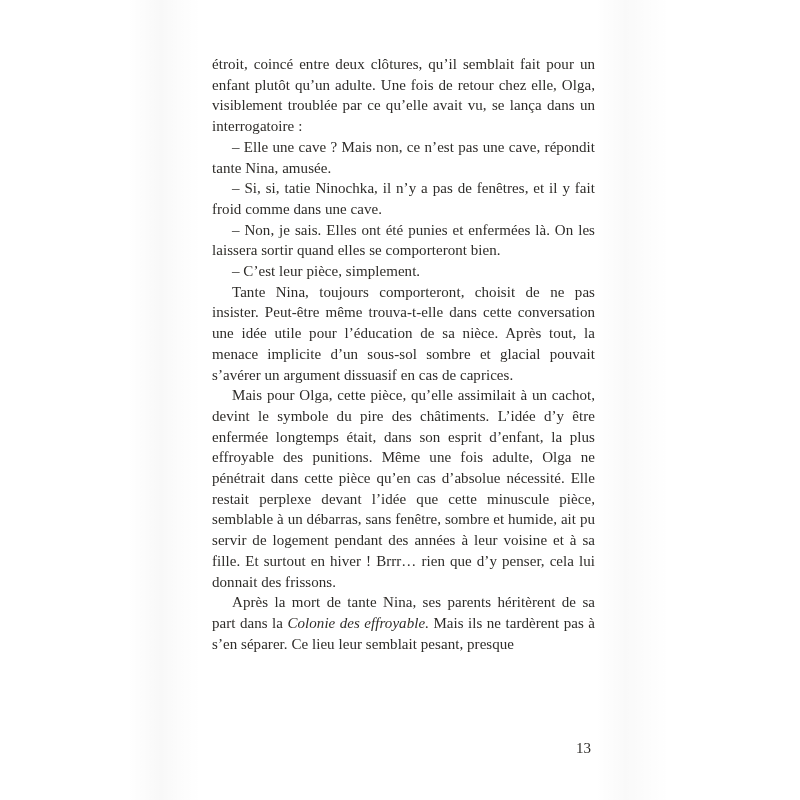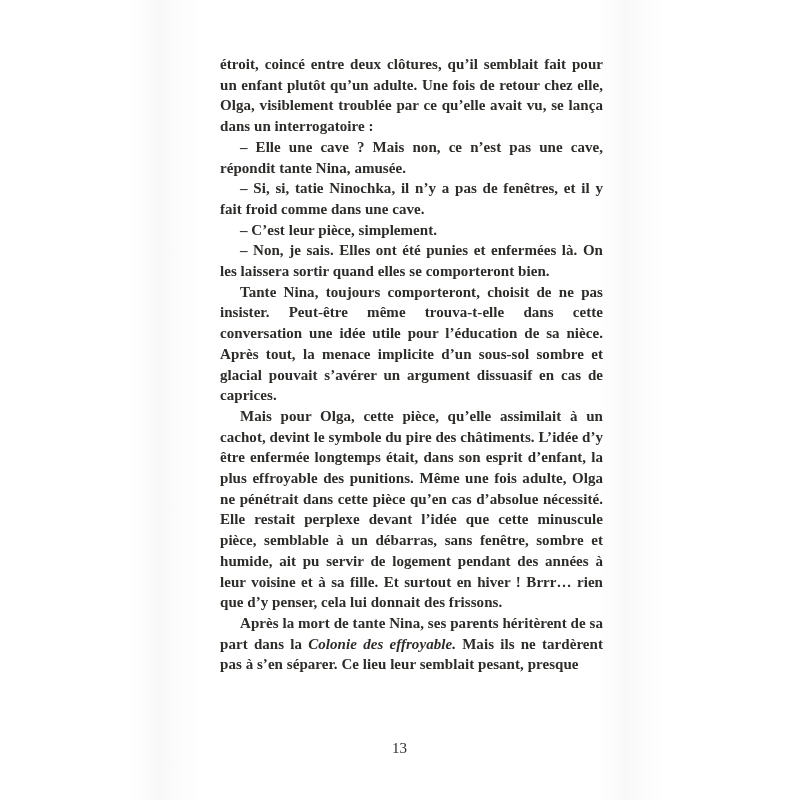--- a/index.html
+++ b/index.html
@@ -28,60 +28,59 @@
     width: 74px;
     background: linear-gradient(90deg, rgba(0,0,0,0) 0%, rgba(0,0,0,0.028) 45%, rgba(0,0,0,0.012) 70%, rgba(0,0,0,0) 100%);
   }
   .shade.right {
     left: 596px;
     width: 74px;
     background: linear-gradient(90deg, rgba(0,0,0,0) 0%, rgba(0,0,0,0.025) 40%, rgba(0,0,0,0.012) 70%, rgba(0,0,0,0) 100%);
   }
   .text-block {
     position: absolute;
-    left: 220px;
+    left: 212px;
     top: 54px;
     width: 383px;
     color: #2e2c29;
     font-size: 15px;
     line-height: 20.7px;
     text-align: justify;
     letter-spacing: 0.05px;
-    font-weight: bold;
   }
   p.para {
     margin: 0;
     padding: 0;
   }
   p.para.indent {
     text-indent: 20px;
   }
   .text-block em {
     font-style: italic;
   }
   .page-number {
     position: absolute;
     left: 208px;
     top: 740px;
     width: 383px;
-    text-align: center;
+    text-align: right;
     font-size: 15px;
     color: #2e2c29;
   }
 </style>
 </head>
 <body>
 
 <div class="page">
   <div class="shade left"></div>
   <div class="shade right"></div>
   <main class="text-block">
       <p class="para"><span>étroit, coincé entre deux clôtures, qu’il semblait fait pour un enfant plutôt qu’un adulte. Une fois de retour chez elle, Olga, visiblement troublée par ce qu’elle avait vu, se lança dans un interrogatoire :</span></p>
       <p class="para indent"><span>– Elle une cave ? Mais non, ce n’est pas une cave, répondit tante Nina, amusée.</span></p>
       <p class="para indent"><span>– Si, si, tatie Ninochka, il n’y a pas de fenêtres, et il y fait froid comme dans une cave.</span></p>
+      <p class="para indent"><span>– Non, je sais. Elles ont été punies et enfermées là. On les laissera sortir quand elles se comporteront bien.</span></p>
       <p class="para indent"><span>– C’est leur pièce, simplement.</span></p>
-      <p class="para indent"><span>– Non, je sais. Elles ont été punies et enfermées là. On les laissera sortir quand elles se comporteront bien.</span></p>
       <p class="para indent"><span>Tante Nina, toujours comporteront, choisit de ne pas insister. Peut-être même trouva-t-elle dans cette conversation une idée utile pour l’éducation de sa nièce. Après tout, la menace implicite d’un sous-sol sombre et glacial pouvait s’avérer un argument dissuasif en cas de caprices.</span></p>
       <p class="para indent"><span>Mais pour Olga, cette pièce, qu’elle assimilait à un cachot, devint le symbole du pire des châtiments. L’idée d’y être enfermée longtemps était, dans son esprit d’enfant, la plus effroyable des punitions. Même une fois adulte, Olga ne pénétrait dans cette pièce qu’en cas d’absolue nécessité. Elle restait perplexe devant l’idée que cette minuscule pièce, semblable à un débarras, sans fenêtre, sombre et humide, ait pu servir de logement pendant des années à leur voisine et à sa fille. Et surtout en hiver ! Brrr… rien que d’y penser, cela lui donnait des frissons.</span></p>
       <p class="para indent"><span>Après la mort de tante Nina, ses parents héritèrent de sa part dans la </span><em>Colonie des effroyable.</em><span> Mais ils ne tardèrent pas à s’en séparer. Ce lieu leur semblait pesant, presque</span></p>
     </main>
   <div class="page-number">13</div>
 </div>
 
 </body></html>

